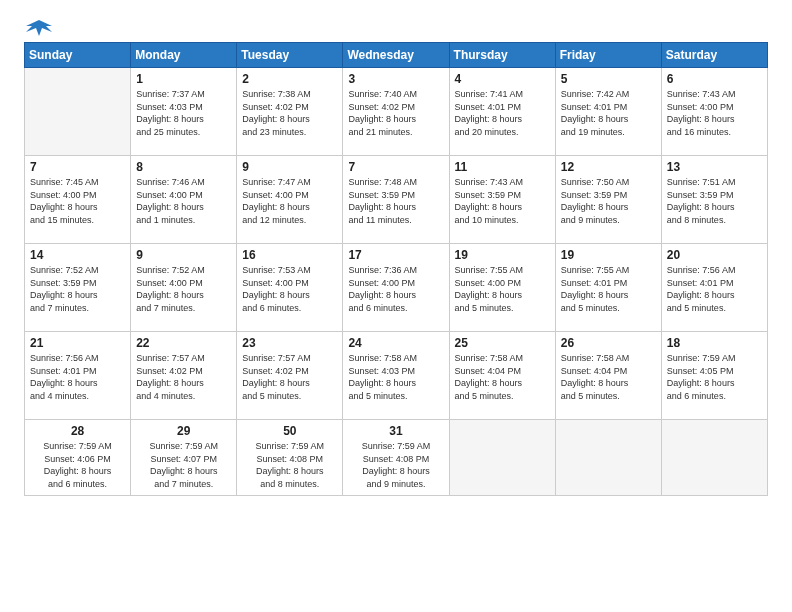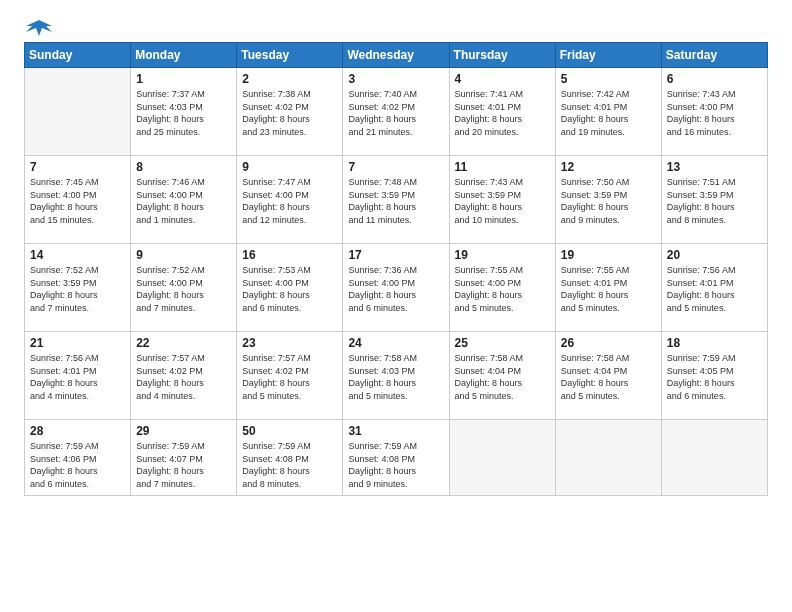--- a/index.html
+++ b/index.html
@@ -72,20 +72,21 @@
     .day-info {
       font-size: 9px;
       color: #333;
       line-height: 1.4;
     }
     .week-row td {
       height: 88px;
     }
     .last-row td {
       height: 76px;
+      text-align: center;
     }
   </style>
 </head>
 <body>
 
 <div class="page">
   <div class="header">
     <div class="logo">
       <div>
         <div style="display:flex;align-items:center;">

